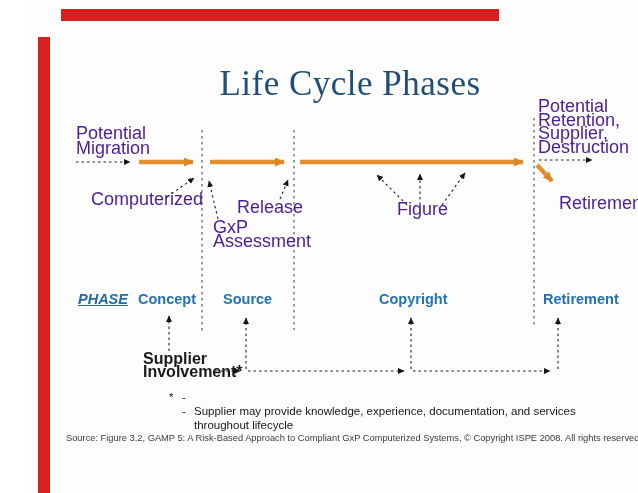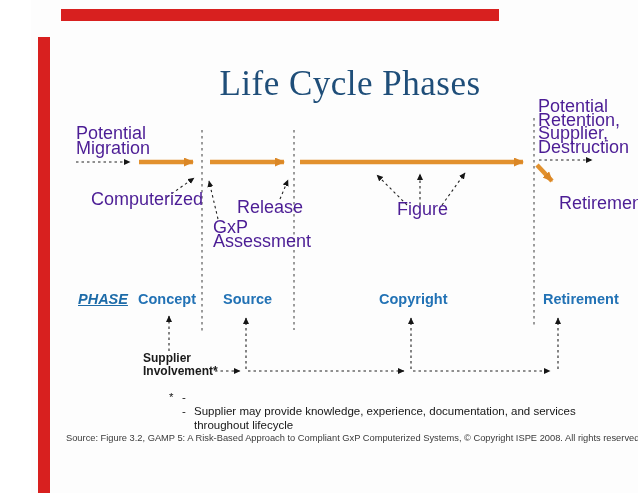--- a/index.html
+++ b/index.html
@@ -96,21 +96,21 @@
 
   <div class="abs lbl" style="left:366px;top:202px;">Figure</div>
   <div class="abs lbl" style="left:528px;top:196px;">Retirement</div>
 
   <div class="abs phase phase-caption" style="left:47px;top:291px;">PHASE</div>
   <div class="abs phase" style="left:107px;top:291px;">Concept</div>
   <div class="abs phase" style="left:192px;top:291px;">Source</div>
   <div class="abs phase" style="left:348px;top:291px;">Copyright</div>
   <div class="abs phase" style="left:512px;top:291px;">Retirement</div>
 
-  <div class="abs" style="left:112px;top:352px;font-size:12px;line-height:13px;font-weight:bold;color:#1a1a1a;">
+  <div class="abs" style="left:112px;top:352px;font-size:16px;line-height:13px;font-weight:bold;color:#1a1a1a;">
     <div>Supplier</div>
     <div>Involvement*</div>
   </div>
 
   <div class="abs fn" style="left:138px;top:390px;">*</div>
   <div class="abs fn" style="left:151px;top:390px;">-</div>
   <div class="abs fn" style="left:151px;top:404px;">-</div>
   <div class="abs fn" style="left:163px;top:418px;">throughout lifecycle</div>
   <div class="abs fn" style="left:163px;top:404px;">Supplier may provide knowledge, experience, documentation, and services</div>
 

